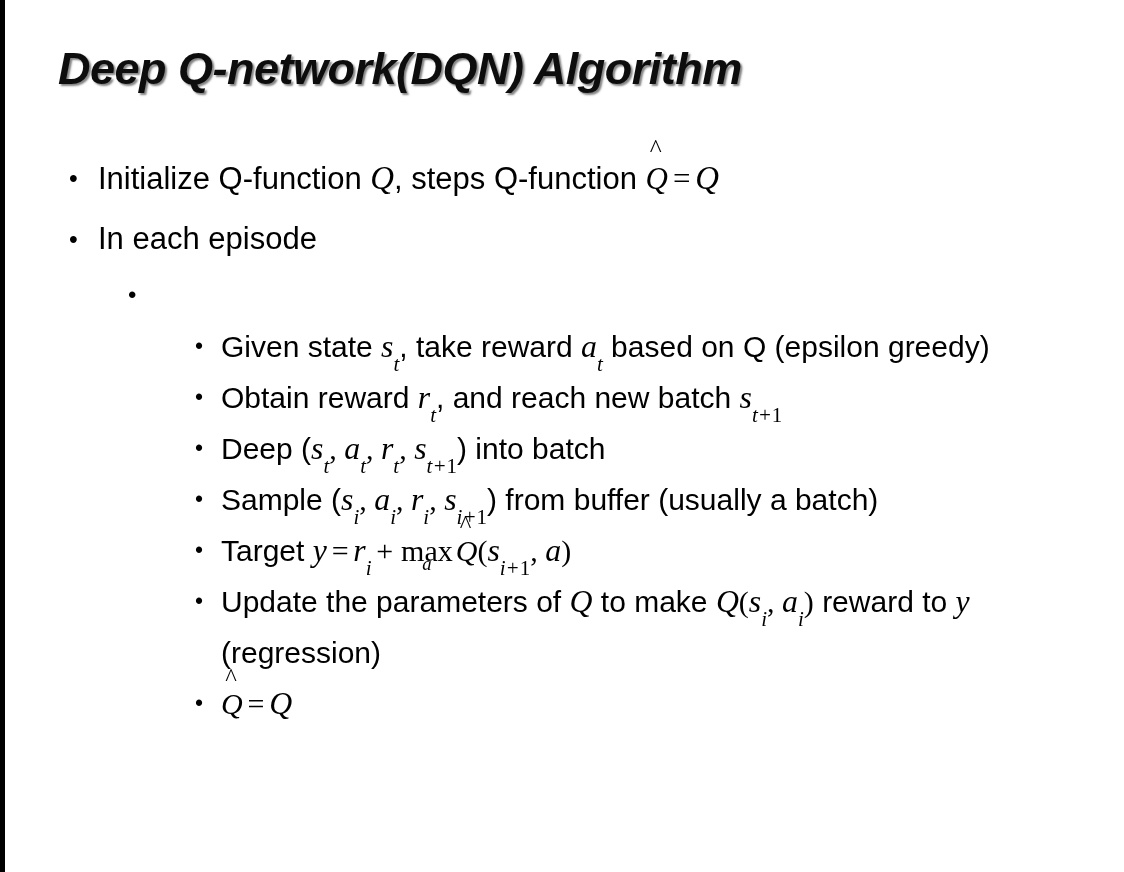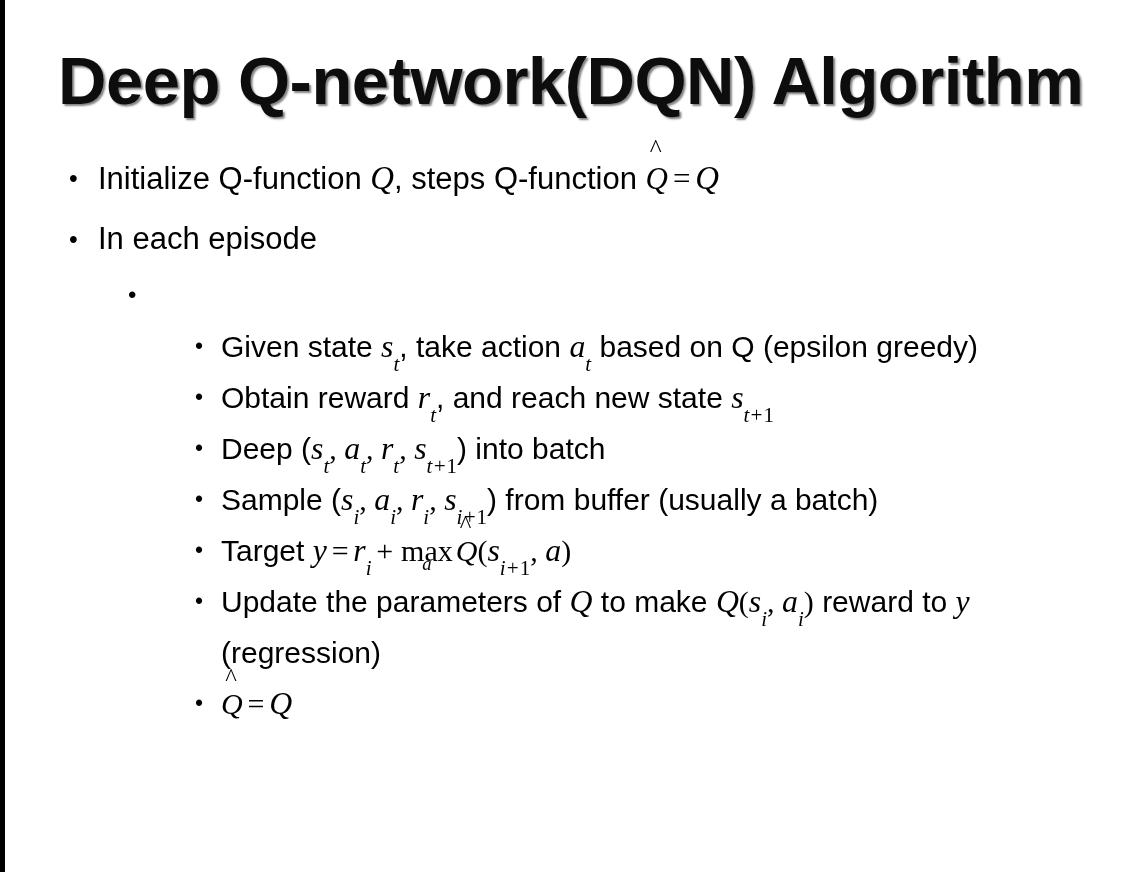--- a/index.html
+++ b/index.html
@@ -23,27 +23,28 @@
     width: 5px;
     height: 872px;
     background: #000000;
   }
 
   
   .slide-title {
     position: absolute;
     left: 58px;
     top: 44px;
-    font-size: 67px;
+    font-size: 45px;
     font-weight: bold;
     line-height: 1.1;
     letter-spacing: -0.5px;
     white-space: nowrap;
     color: #0d0d0d;
     text-shadow: 2px 2px 2px rgba(90, 90, 90, 0.75);
+    font-style: italic;
   }
 
   
   .body {
     position: absolute;
     left: 0;
     top: 148px;
     width: 1124px;
   }
   .bullet {
@@ -175,26 +176,26 @@
       <span class="dot">•</span>
       <span class="txt">In each episode</span>
     </div>
 
     <div class="bullet lvl2">
       <span class="dot">•</span>
     </div>
 
     <div class="bullet lvl3">
       <span class="dot">•</span>
-      <span class="txt"><span>Given state </span><span class="m"><span>s</span><sub>t</sub></span><span>, take action </span><span class="m"><span>a</span><sub>t</sub></span><span> based on Q (epsilon greedy)</span></span>
-    </div>
-
-    <div class="bullet lvl3">
-      <span class="dot">•</span>
-      <span class="txt"><span>Obtain reward </span><span class="m"><span>r</span><sub>t</sub></span><span>, and reach new state </span><span class="m"><span>s</span><sub><span>t+</span><span class="up">1</span></sub></span></span>
+      <span class="txt"><span>Given state </span><span class="m"><span>s</span><sub>t</sub></span><span>, take reward </span><span class="m"><span>a</span><sub>t</sub></span><span> based on Q (epsilon greedy)</span></span>
+    </div>
+
+    <div class="bullet lvl3">
+      <span class="dot">•</span>
+      <span class="txt"><span>Obtain reward </span><span class="m"><span>r</span><sub>t</sub></span><span>, and reach new batch </span><span class="m"><span>s</span><sub><span>t+</span><span class="up">1</span></sub></span></span>
     </div>
 
     <div class="bullet lvl3">
       <span class="dot">•</span>
       <span class="txt"><span>Deep (</span><span class="m"><span>s</span><sub>t</sub></span><span class="mu">, </span><span class="m"><span>a</span><sub>t</sub></span><span class="mu">, </span><span class="m"><span>r</span><sub>t</sub></span><span class="mu">, </span><span class="m"><span>s</span><sub><span>t+</span><span class="up">1</span></sub></span><span>) into batch</span></span>
     </div>
 
     <div class="bullet lvl3">
       <span class="dot">•</span>
       <span class="txt"><span>Sample (</span><span class="m"><span>s</span><sub>i</sub></span><span class="mu">, </span><span class="m"><span>a</span><sub>i</sub></span><span class="mu">, </span><span class="m"><span>r</span><sub>i</sub></span><span class="mu">, </span><span class="m"><span>s</span><sub><span>i+</span><span class="up">1</span></sub></span><span>) from buffer (usually a batch)</span></span>

